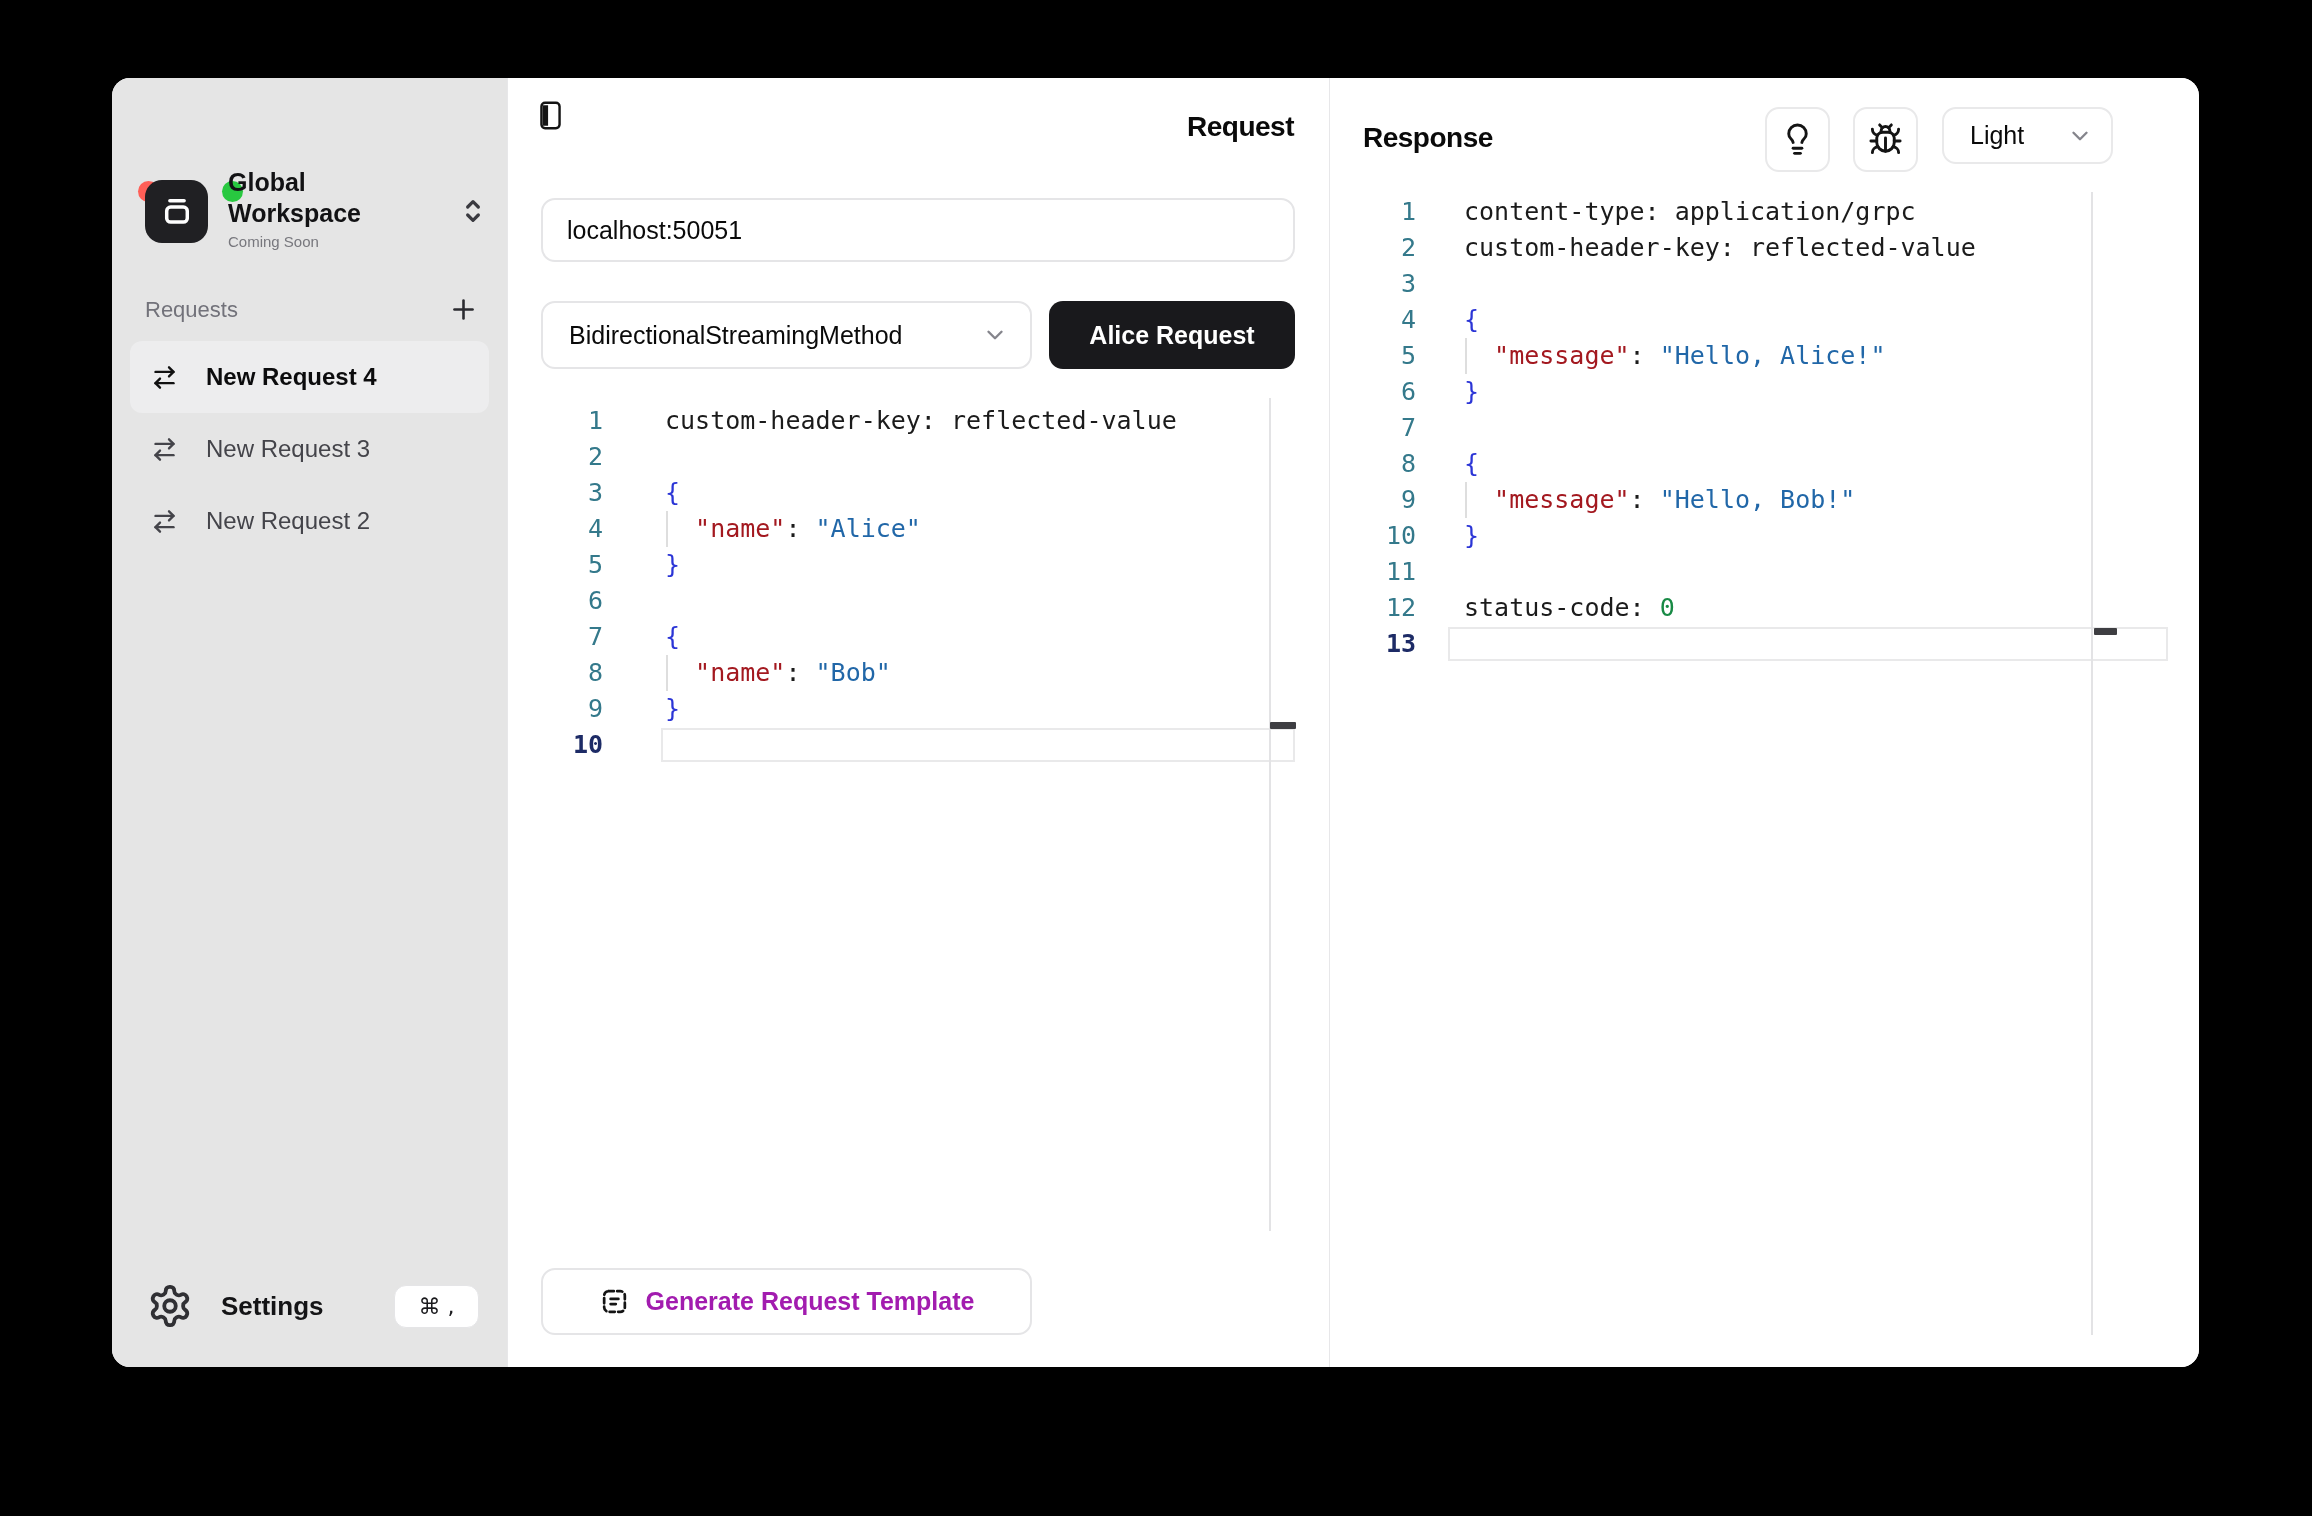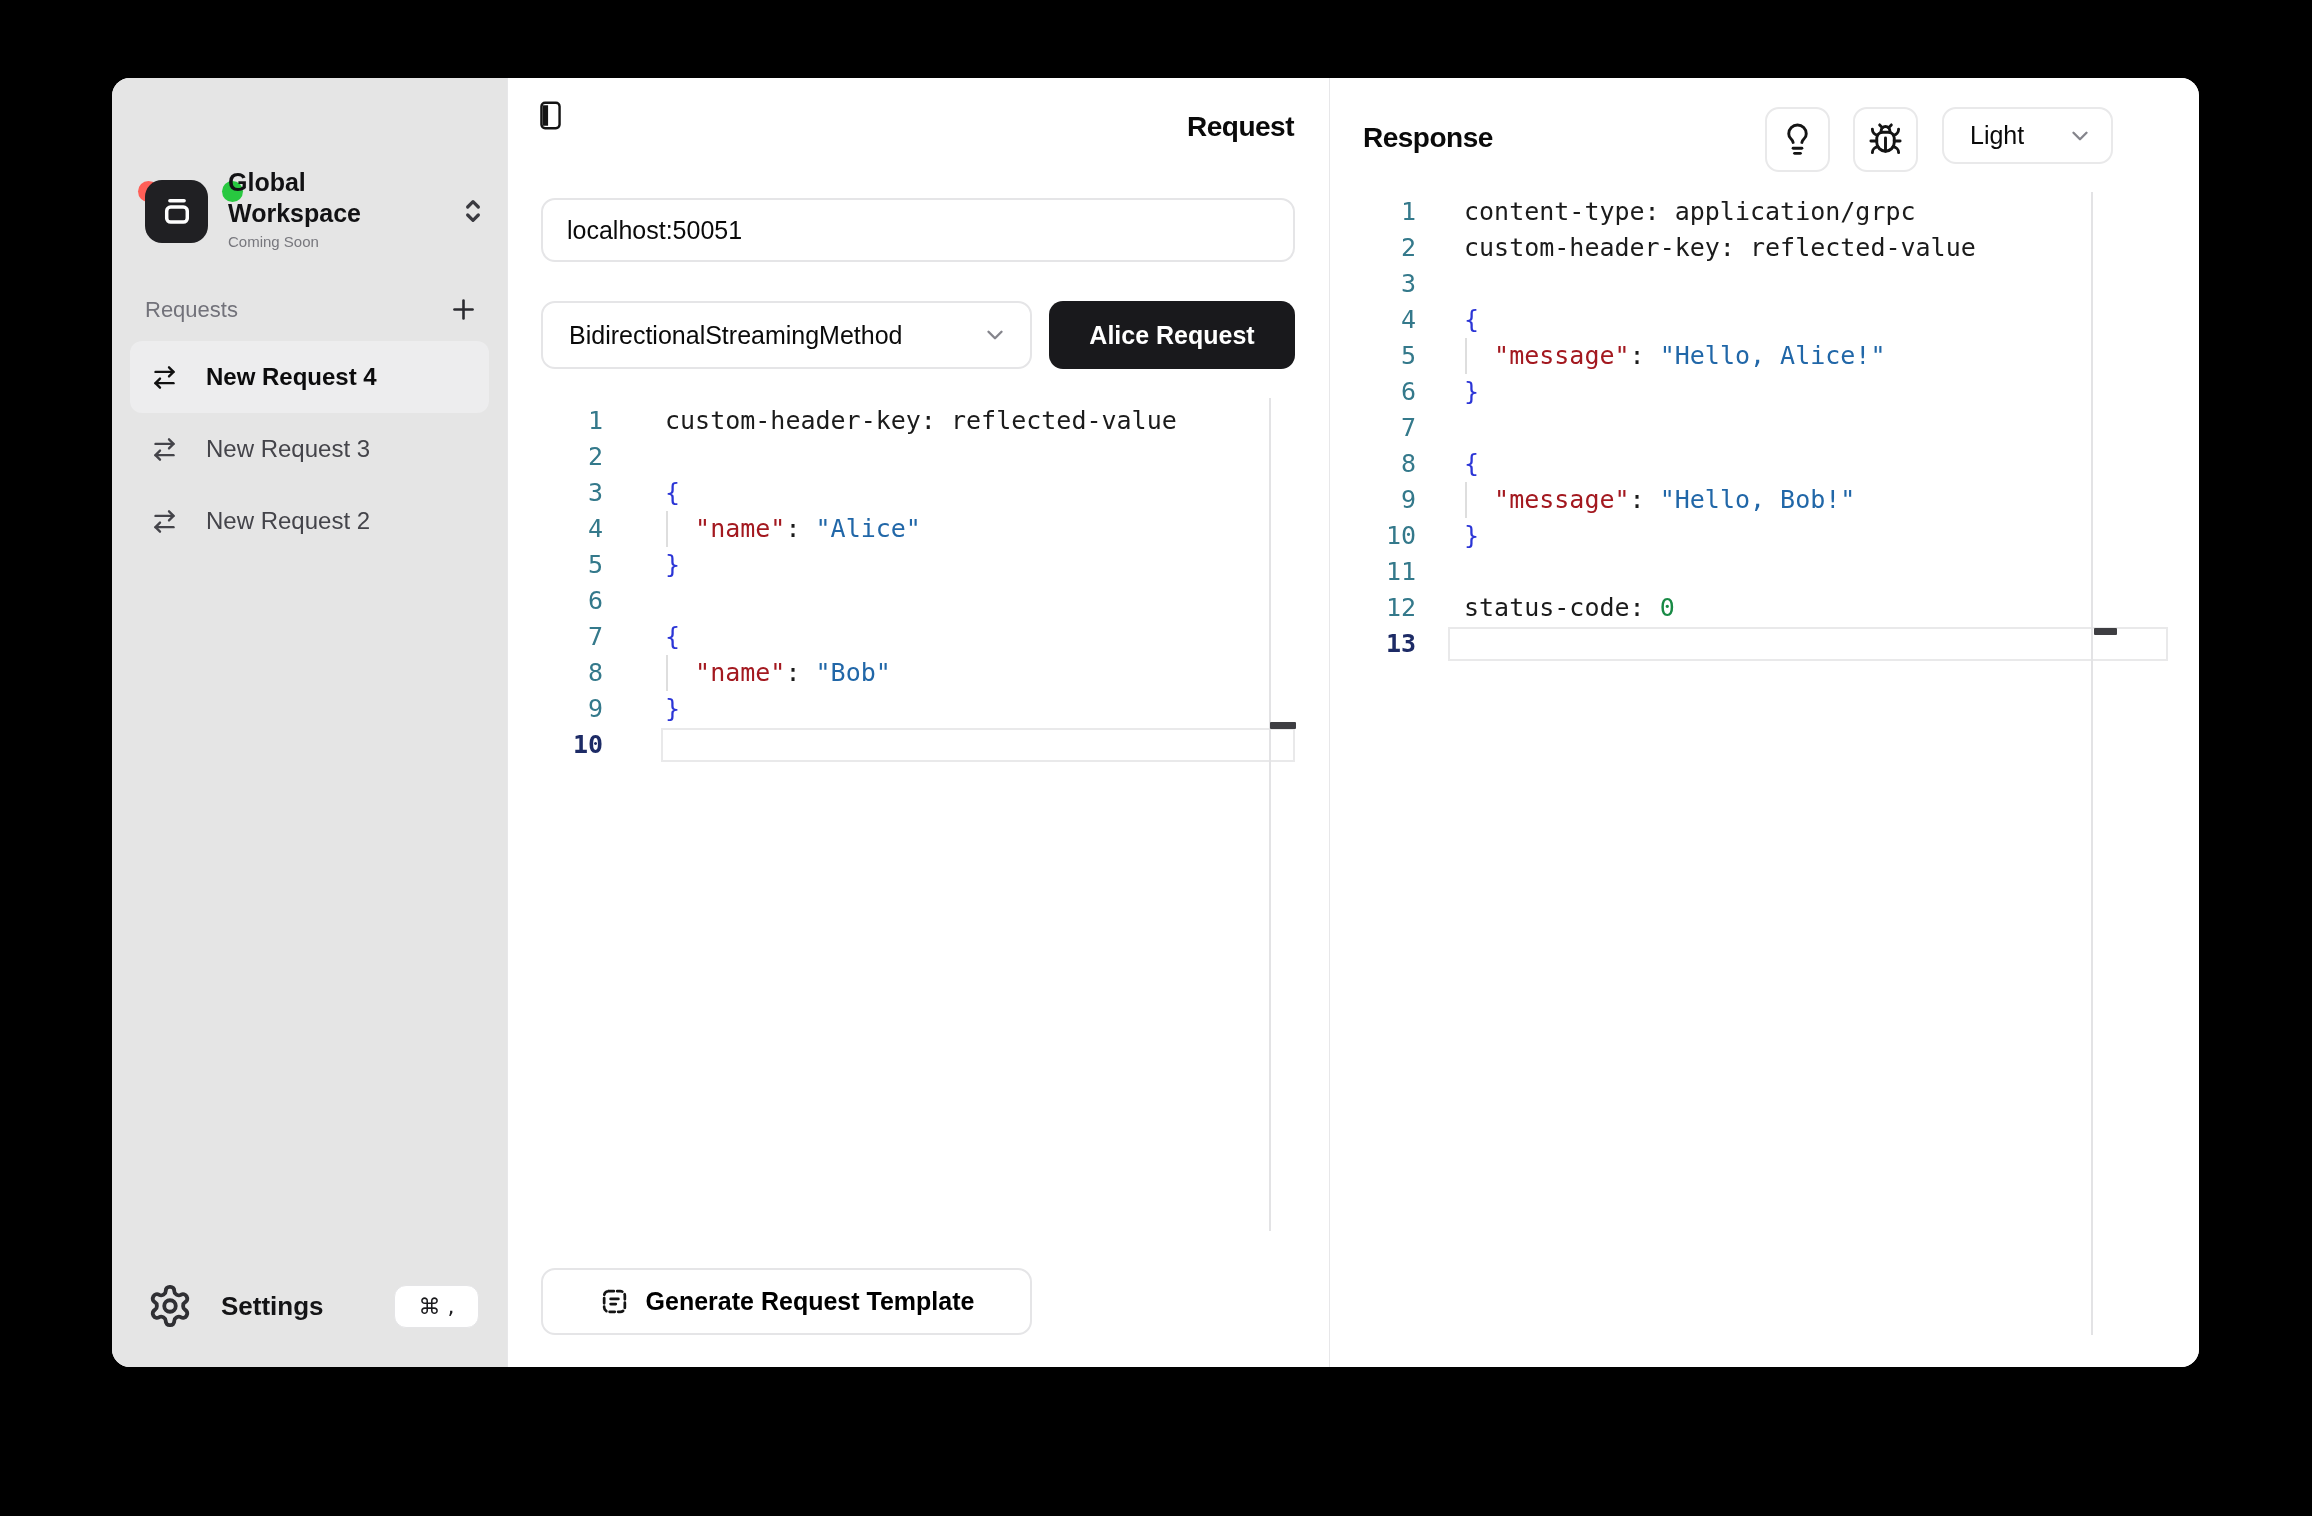--- a/index.html
+++ b/index.html
@@ -55,21 +55,21 @@
 
   .method-select{position:absolute; left:33px; top:223px; width:491px; height:68px; border:2px solid #e5e5e7; border-radius:14px;
                  background:#fff; display:flex; align-items:center; justify-content:space-between; padding:0 22px 0 26px;
                  font-size:25px; color:#0a0a0a;}
   .chev{color:#85858c;}
   .send-btn{position:absolute; left:541px; top:223px; width:246px; height:68px; background:var(--accent-dark); border:none;
             border-radius:14px; color:#fff; font-size:25px; font-weight:700; font-family:"Liberation Sans", sans-serif;}
 
   .generate-btn{position:absolute; left:33px; top:1190px; width:491px; height:67px; border:2px solid #e5e5e7; background:#fff;
                 border-radius:14px; display:flex; align-items:center; justify-content:center; gap:16px;
-                font-size:25px; font-weight:600; color:#000000; font-family:"Liberation Sans", sans-serif;}
+                font-size:25px; font-weight:600; color:#a21caf; font-family:"Liberation Sans", sans-serif;}
 
   
   .response-panel{flex:1; position:relative; background:#fff;}
   .icon-btn{position:absolute; top:29px; width:65px; height:65px; border:2px solid #e9e9ea; border-radius:14px; background:#fff;
             display:flex; align-items:center; justify-content:center; color:#141414;}
   .bulb-btn{left:435px;} .bug-btn{left:523px;}
   .theme-select{position:absolute; left:612px; top:29px; width:171px; height:57px; border:2px solid #e9e9ea; border-radius:14px;
                 background:#fff; display:flex; align-items:center; justify-content:space-between; padding:0 18px 0 26px;
                 font-size:25px; color:#0a0a0a;}
 

